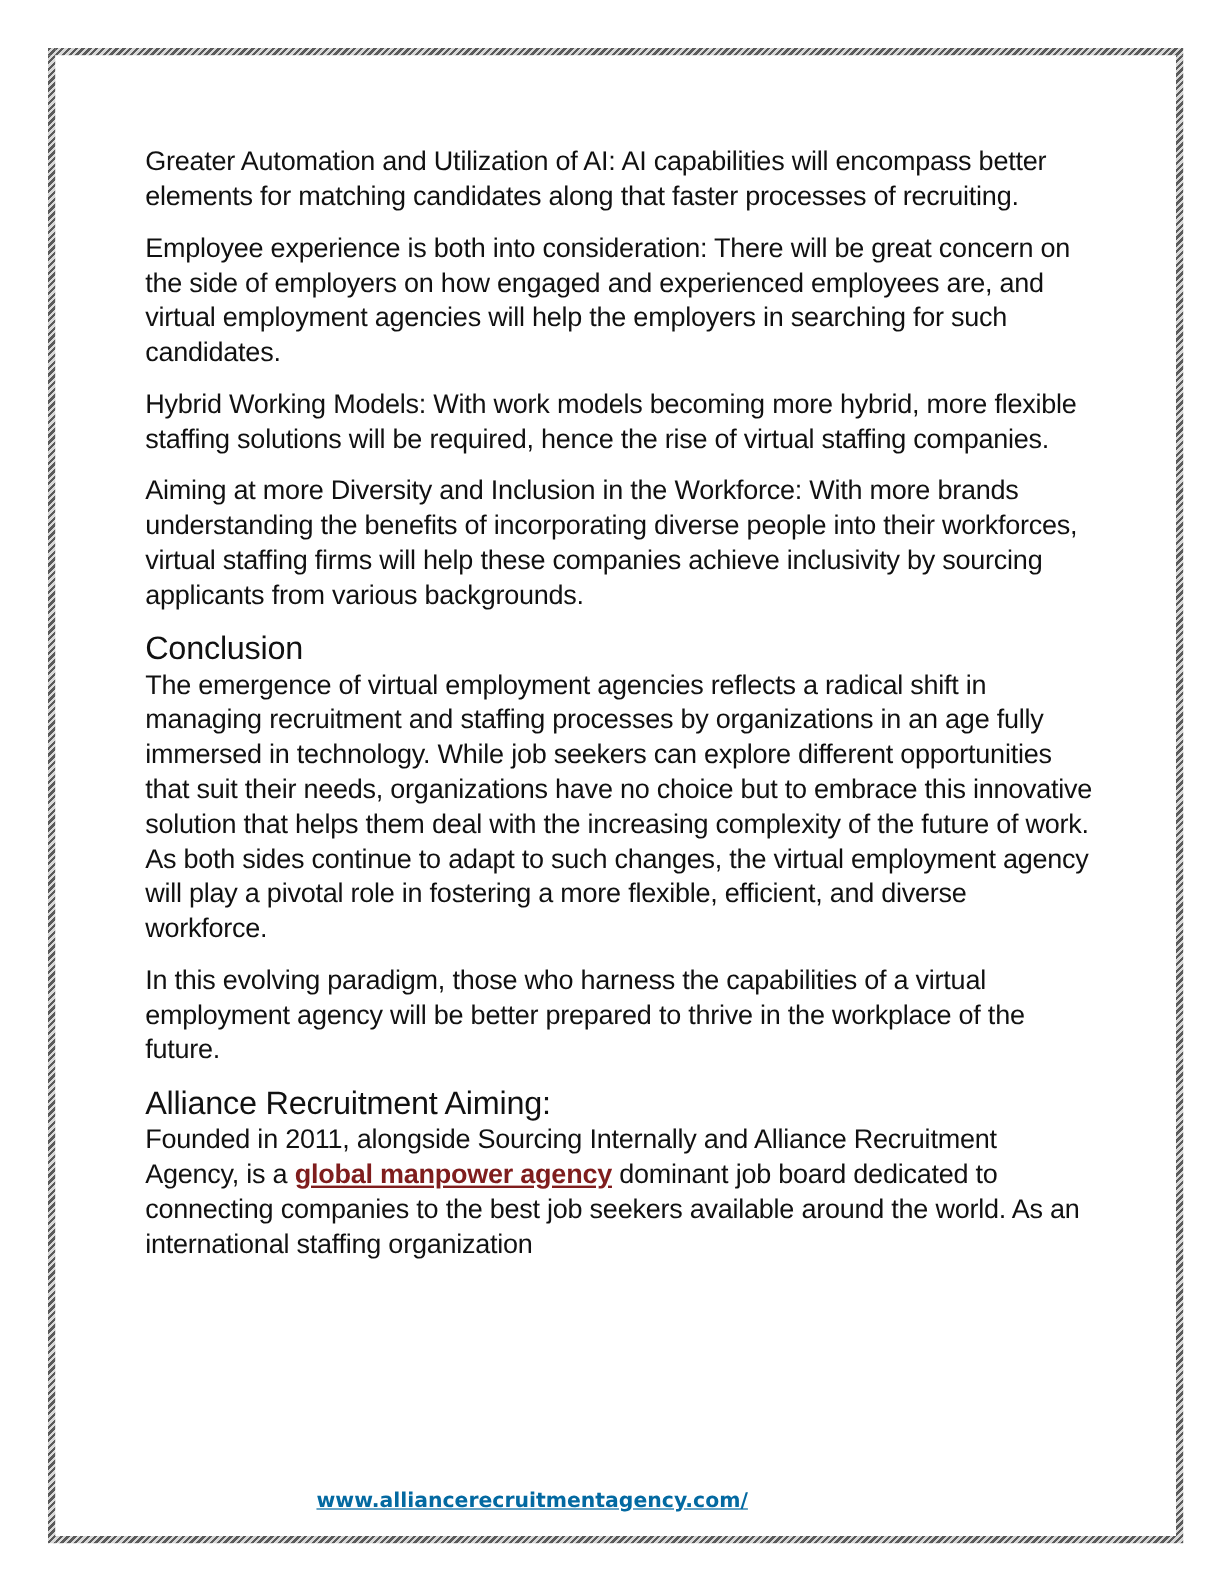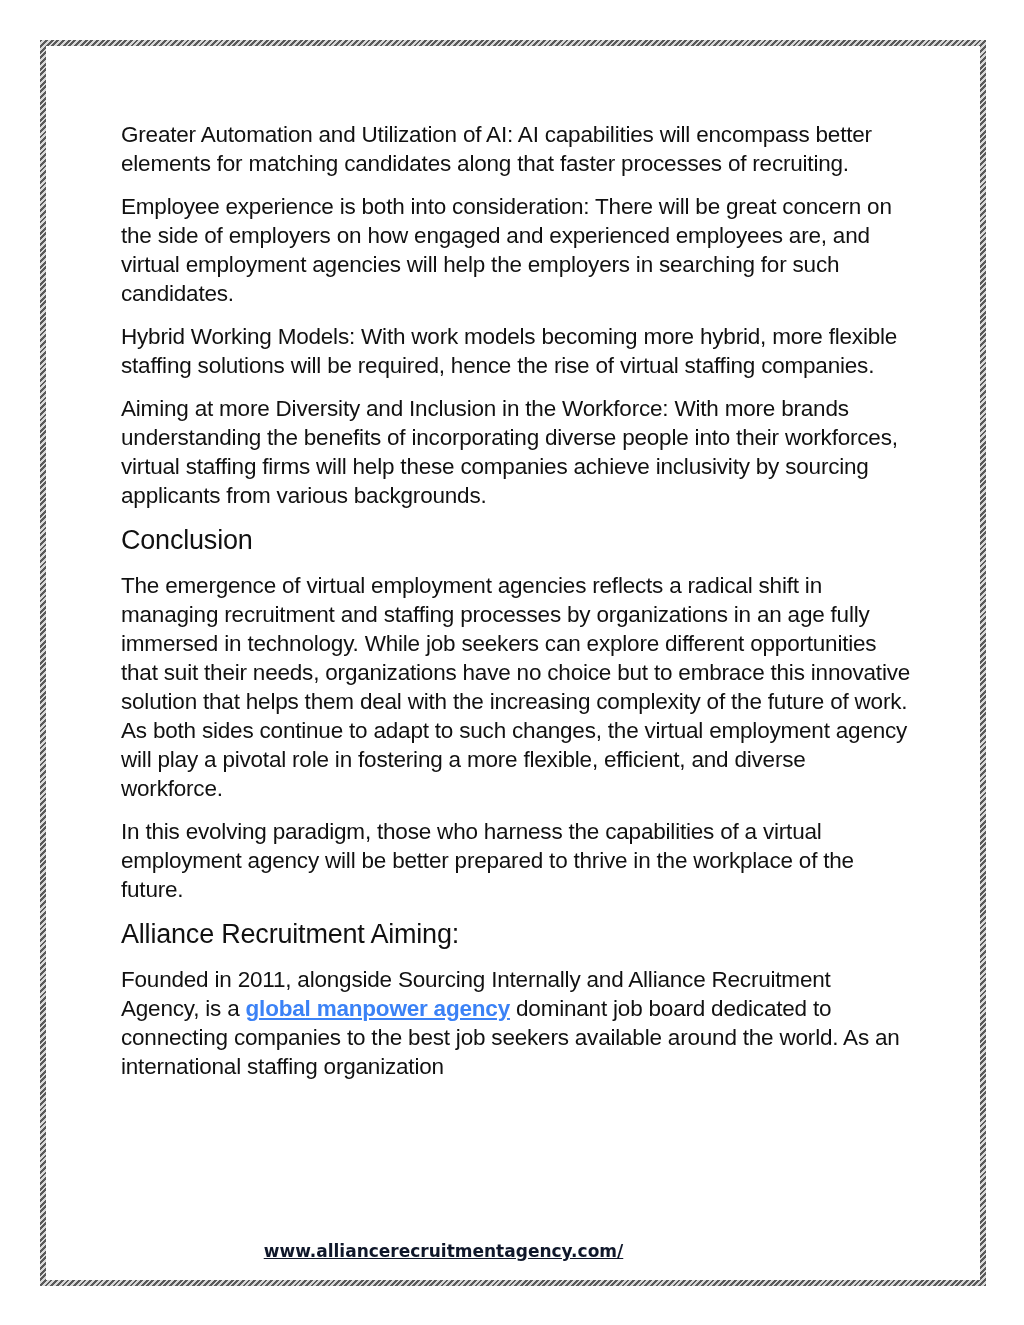--- a/index.html
+++ b/index.html
@@ -39,37 +39,37 @@
       letter-spacing: -0.2px;
     }
     .heading {
       font-size: 27px;
       font-weight: normal;
       line-height: 32px;
       margin: 14px 0 0 0;
       letter-spacing: -0.2px;
     }
     .heading + .para {
-      margin-top: 15px;
+      margin-top: 0;
     }
     .link-inline {
-      color: #3b82f6;
+      color: #7f1d1d;
       font-weight: bold;
       text-decoration: underline;
     }
     .footer-link {
       position: absolute;
       left: 0;
       width: 887px;
       top: 1241px;
       text-align: center;
       font-family: "DejaVu Sans", sans-serif;
       font-weight: bold;
       font-size: 17px;
-      color: #0f172a;
+      color: #0369a1;
       text-decoration: underline;
     }
   </style>
 </head>
 <body>
 
 <div class="page-frame"></div>
 
 <div class="content">
   <p class="para">Greater Automation and Utilization of AI: AI capabilities will encompass better elements for matching candidates along that faster processes of recruiting.</p>

